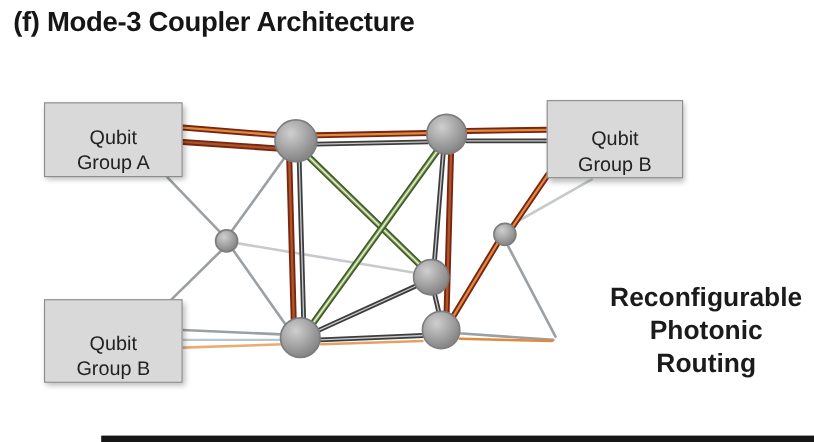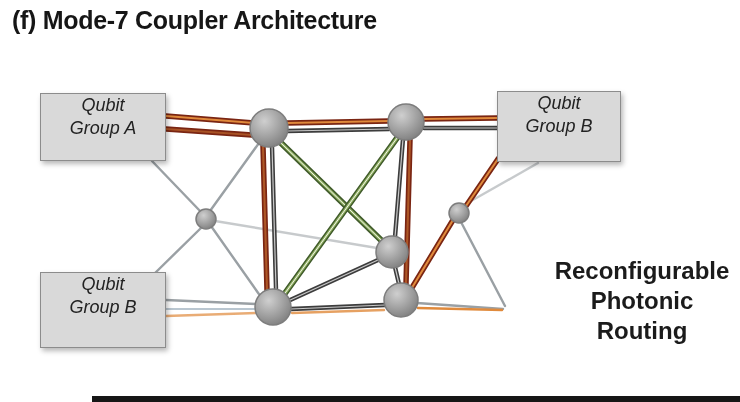--- a/index.html
+++ b/index.html
@@ -11,21 +11,21 @@
     position:absolute; left:12px; top:6px;
     font-size:25px; font-weight:bold; letter-spacing:-0.3px;
     color:var(--title-color);
   }
   svg.diagram { position:absolute; left:0; top:0; }
   .box {
     position:absolute; box-sizing:border-box;
     background:var(--box-fill);
     border:1.6px solid var(--box-border);
     box-shadow:2px 3px 5px rgba(0,0,0,.28);
-    display:flex; align-items:flex-start; justify-content:center;font-style:italic;
+    display:flex; align-items:flex-end; justify-content:center;
   }
   .box span {
     text-align:center; white-space:pre-line; line-height:1.28;
     font-size:18px; color:#222222;
   }
   .box-a  { left:40px;  top:93px;  width:126px; height:68px; }
   .box-bt { left:497px; top:91px;  width:124px; height:71px; }
   .box-bb { left:40px;  top:272px; width:126px; height:76px; }
   .annotation {
     position:absolute; left:542px; top:256px; width:200px;
@@ -51,21 +51,21 @@
   .egn-c { stroke:#ffffff; stroke-width:1; opacity:.9; }
   .node { fill:url(#nodeGrad); stroke:var(--node-dark); stroke-width:1.5; }
   .stop1 { stop-color:var(--node-light); }
   .stop2 { stop-color:var(--node-dark); }
 </style>
 </head>
 <body>
 
 <div class="canvas">
 
-  <div class="title">(f) Mode-7 Coupler Architecture</div>
+  <div class="title">(f) Mode-3 Coupler Architecture</div>
 
   <svg class="diagram" width="740" height="402" viewBox="0 0 740 402">
     <defs>
       <radialGradient id="nodeGrad" cx="38%" cy="32%" r="75%">
         <stop offset="0%" class="stop1"></stop>
         <stop offset="100%" class="stop2"></stop>
       </radialGradient>
     </defs>
 
     <g>

